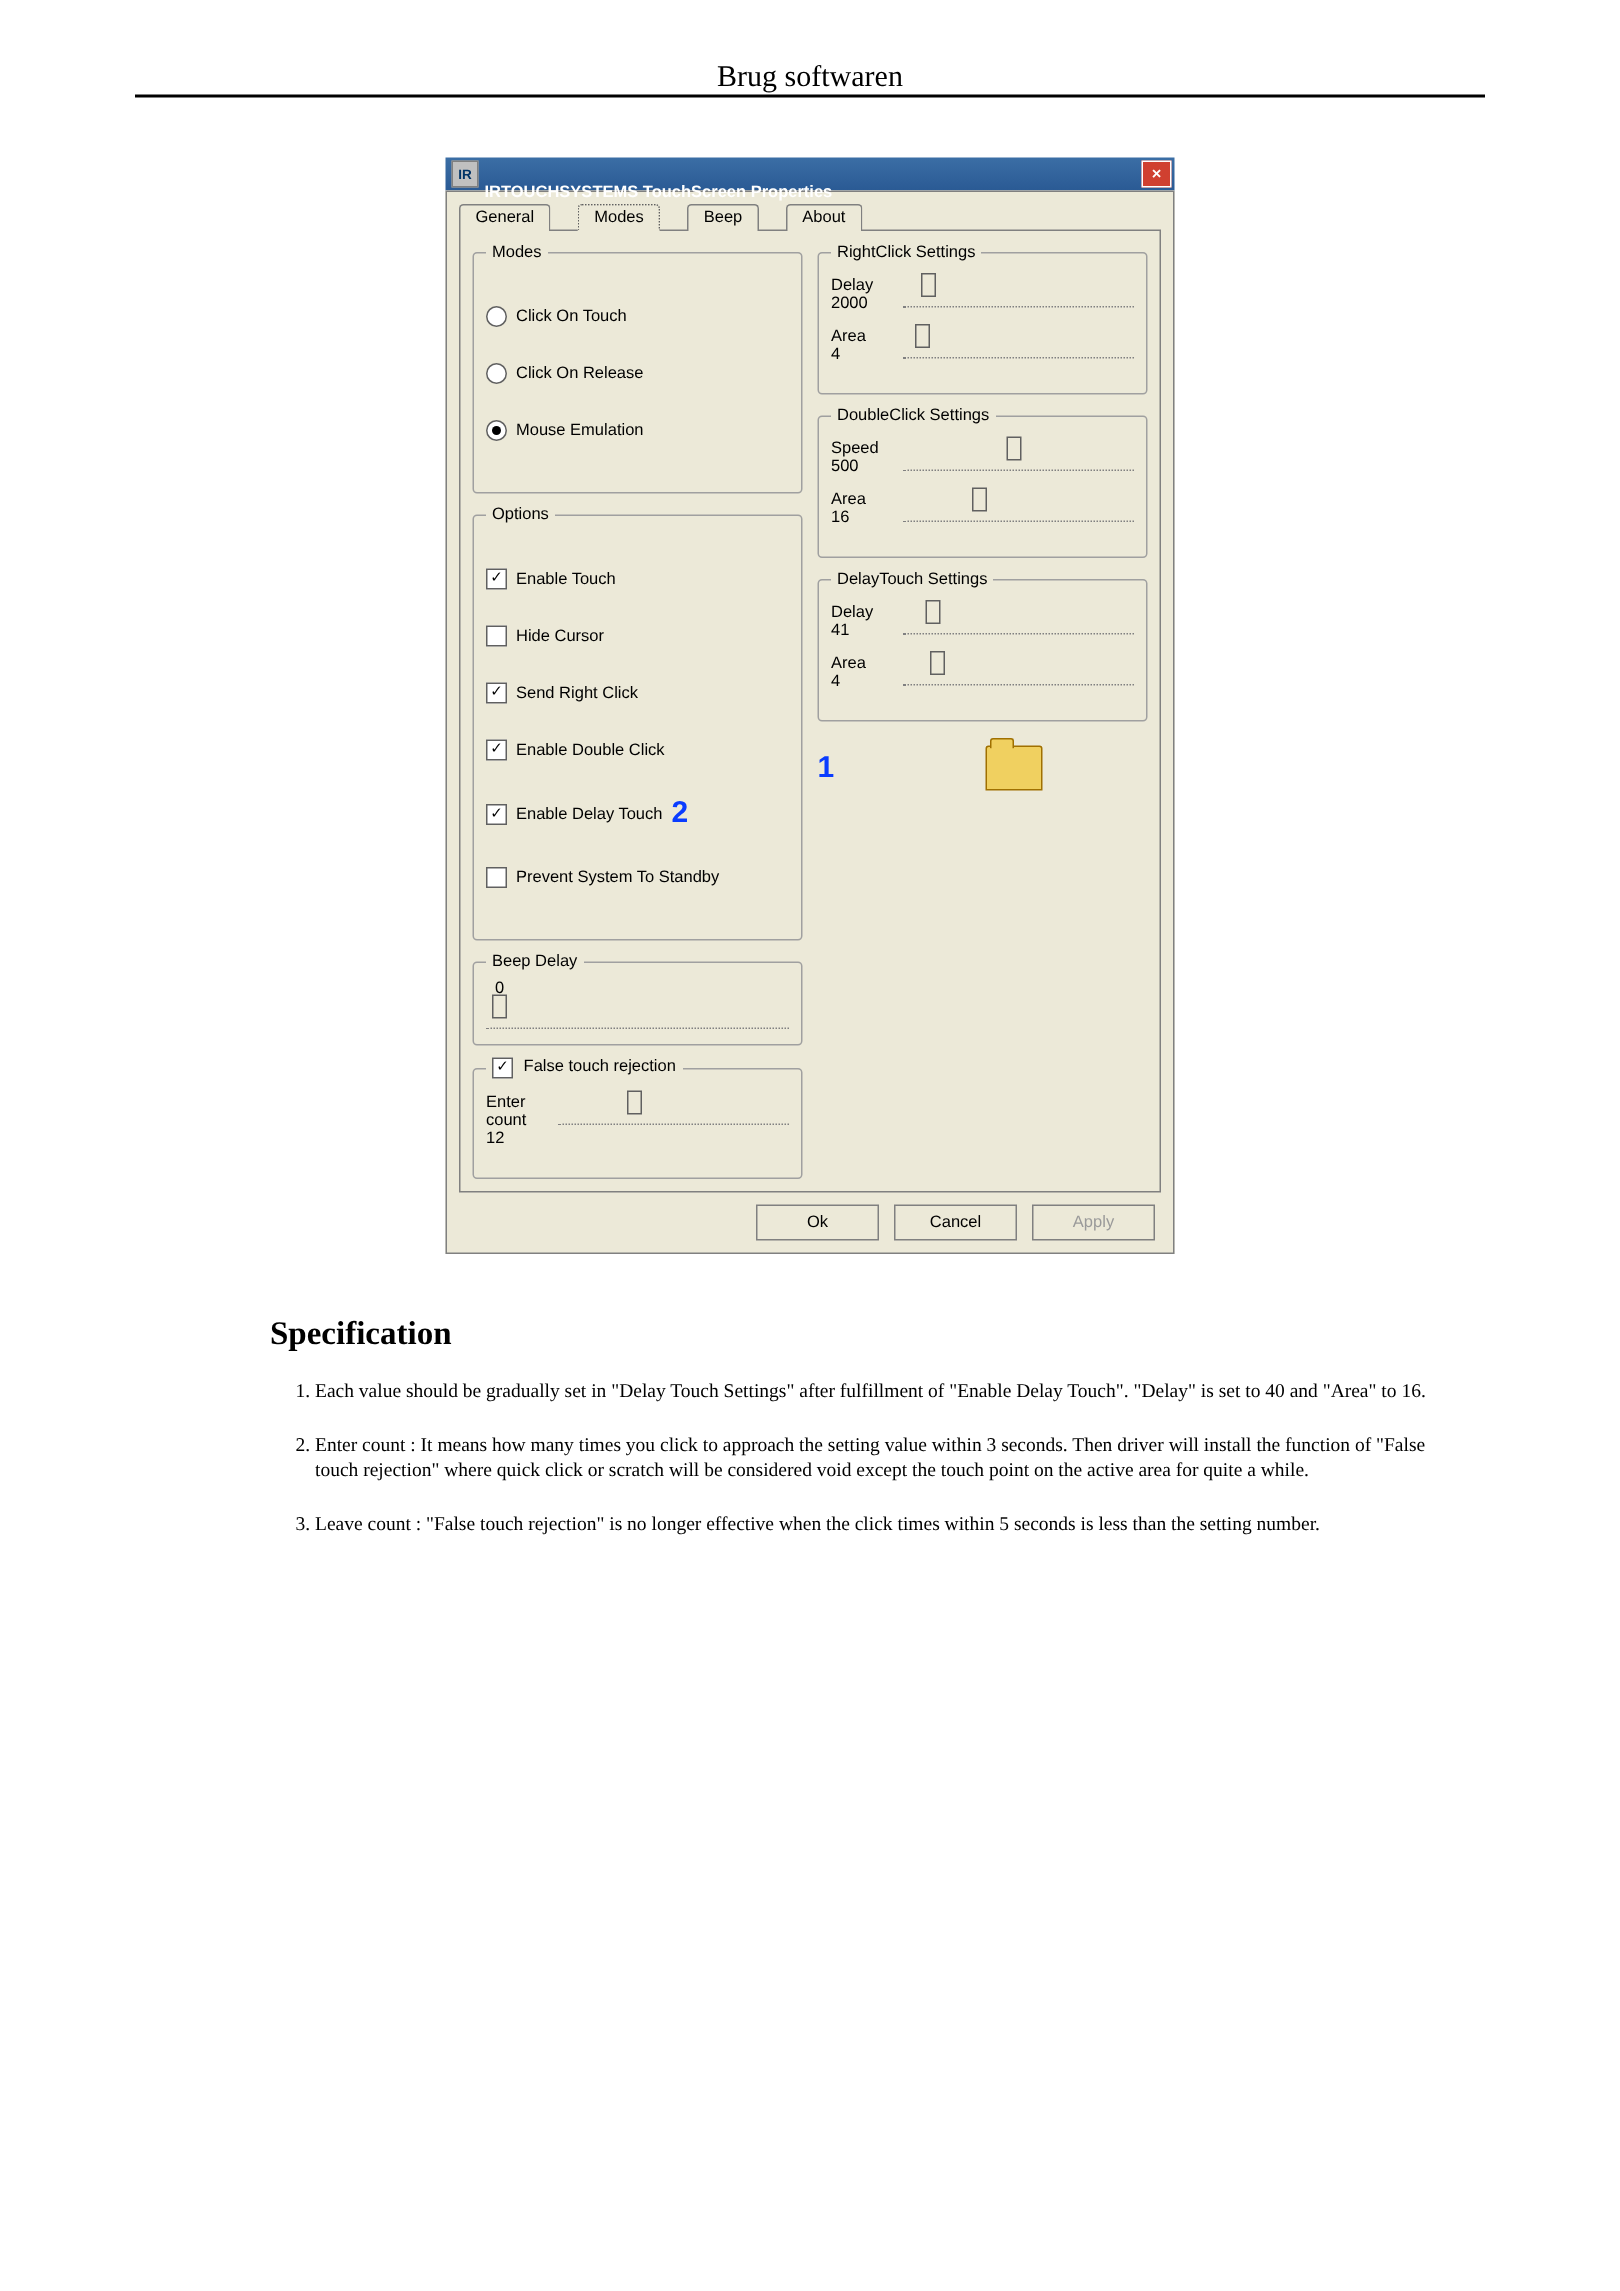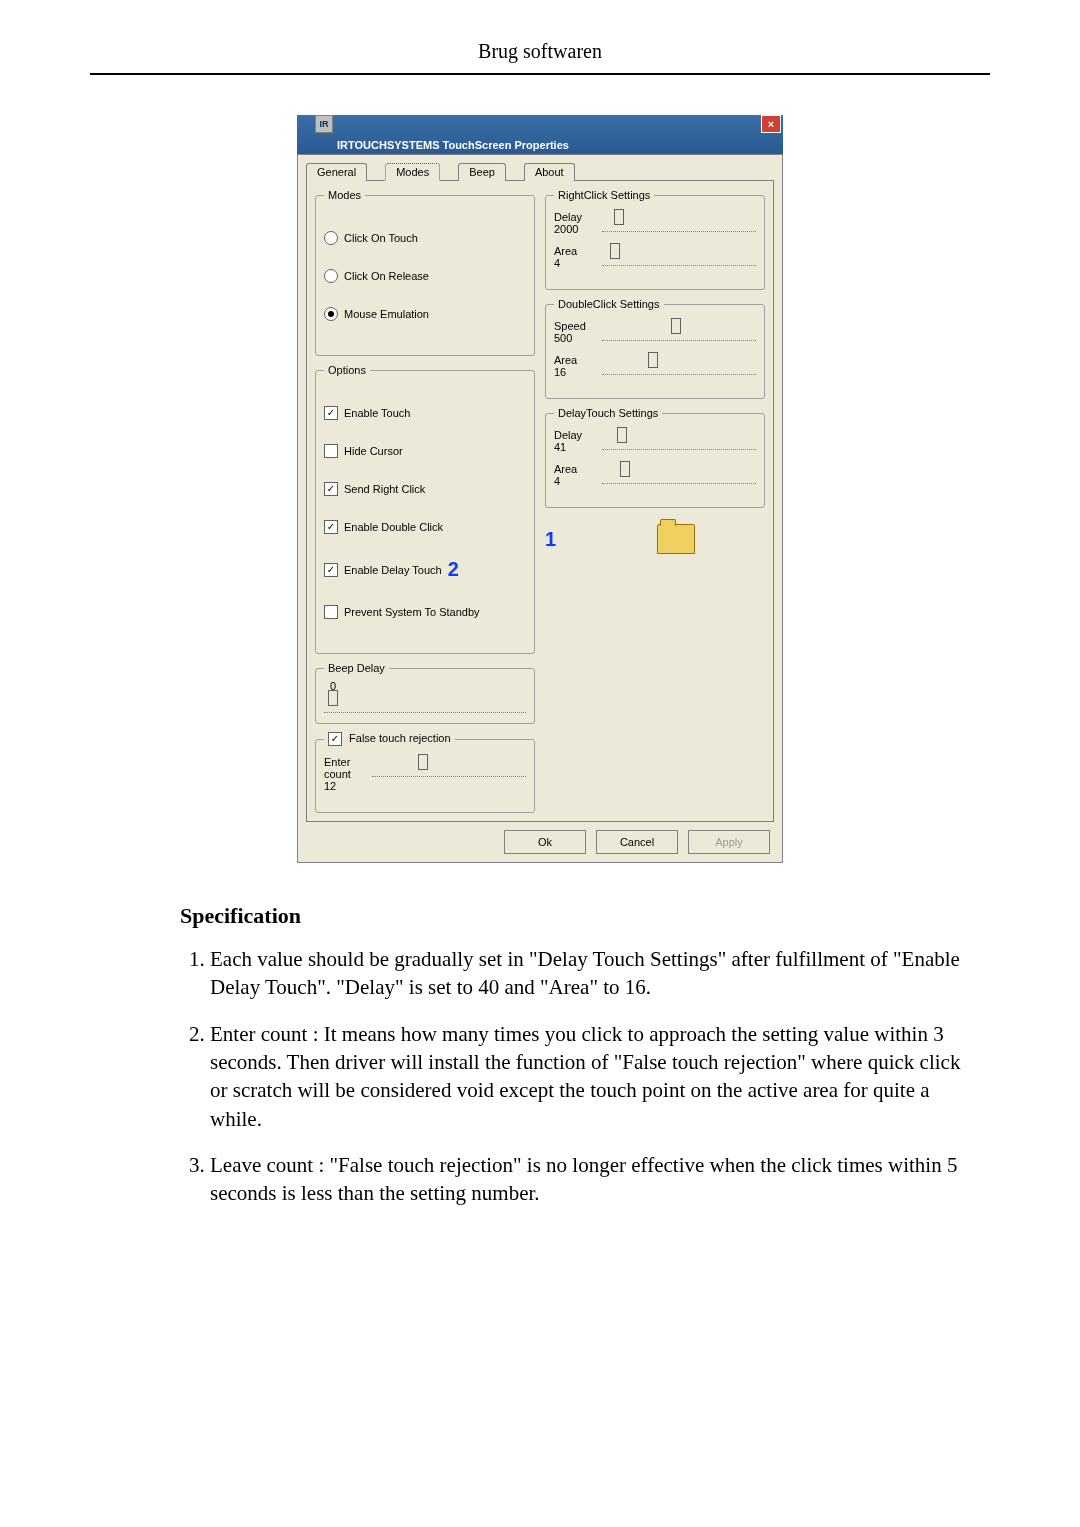--- a/index.html
+++ b/index.html
@@ -8,55 +8,54 @@
     font-family: "Times New Roman", serif;
     color: #000;
     width: 1080px;
   }
   .page {
     padding: 40px 90px 60px 90px;
   }
   .page-header {
     text-align: center;
     font-size: 20px;
-    padding-bottom: 10px;
     border-bottom: 2px solid #000;
     margin-bottom: 40px;
   }
   .section-title {
     font-weight: bold;
     font-size: 22px;
     margin: 40px 0 16px 90px;
   }
   ol.spec-list {
     margin: 14px 0 0 90px;
     padding: 0 0 0 30px;
-    font-size: 21px;
+    font-size: 13px;
     line-height: 1.35;
   }
   ol.spec-list li { margin-bottom: 18px; padding-right: 10px; }
 
   
   .dialog-wrap {
     display: flex;
     justify-content: center;
   }
   .dialog {
     width: 486px;
     font-family: Tahoma, Arial, sans-serif;
     font-size: 11px;
     color: #000;
   }
   .titlebar {
-    height: 39px;
+    height: 22px;
     background: linear-gradient(#3b6ea5,#2a5a94);
     color: #fff;
     display: flex;
-    align-items: flex-start;
-    padding: 0 2px 0 18px;
+    align-items: center;
+    padding: 0 2px 0 4px;
   }
   .titlebar .app-icon {
     width: 16px; height: 16px;
     background: #c0c0c0;
     border: 1px solid #808080;
     margin-right: 4px;
     display: flex; align-items: center; justify-content: center;
     font-size: 9px; font-weight: bold; color: #003366;
   }
   .titlebar .ttl { flex: 1; font-weight: bold; margin-top: 24px; }

